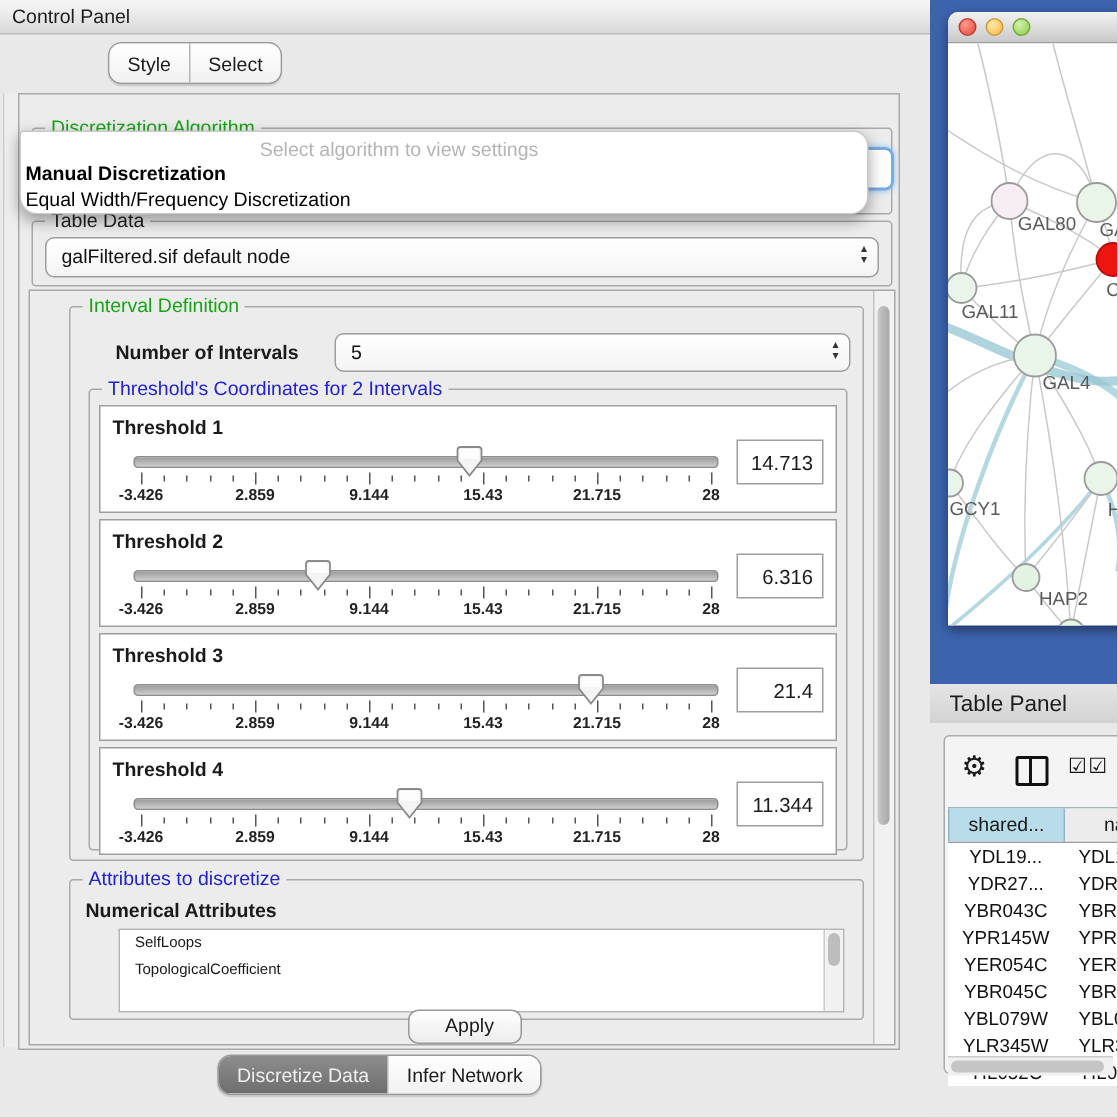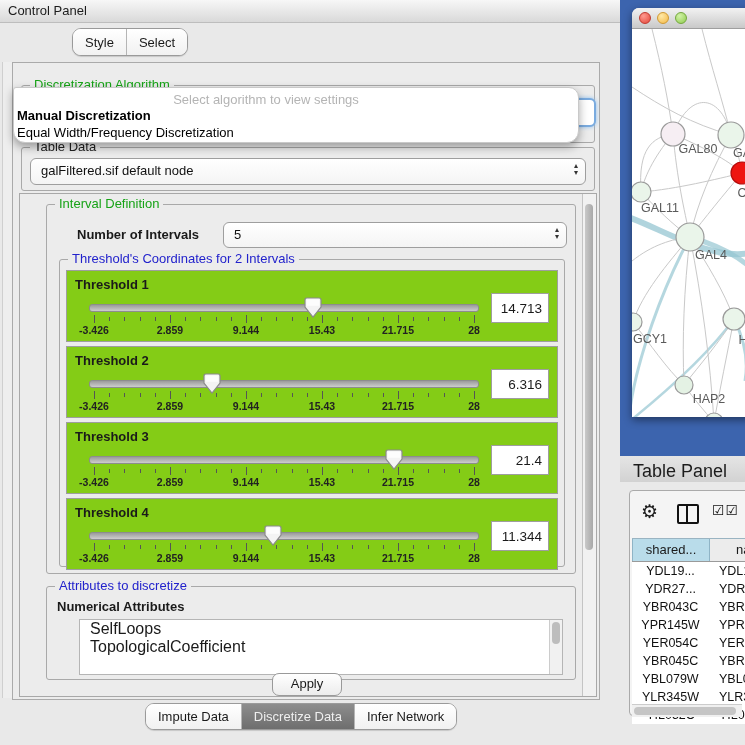--- a/index.html
+++ b/index.html
@@ -45,61 +45,61 @@
   
   .scrollpane{position:absolute;left:18px;top:192px;width:576px;height:502px;border:1px solid #a8a8a8;background:#ececec;}
   .vscroll{position:absolute;right:0;top:0;width:13px;height:100%;background:#f1f1f1;border-left:1px solid #c4c4c4;}
   .vscroll .thumb{position:absolute;left:2px;top:10px;width:8px;height:346px;border-radius:5px;
       background:linear-gradient(90deg,#c9c9c9,#a8a8a8);}
   .interval-group{left:26px;top:10px;width:528px;height:368px;}
   .noi-label{position:absolute;left:30px;top:22px;font-weight:bold;font-size:13px;}
   .noi-combo{left:176px;top:17px;width:342px;height:24px;}
   .thr-group{left:12px;top:54px;width:504px;height:306px;}
   .thr-list{position:absolute;left:6px;top:10px;right:6px;display:flex;flex-direction:column;gap:4px;}
-  .thr-row{position:relative;height:70px;border:1px solid #9e9e9e;background:#84cc16;}
+  .thr-row{position:relative;height:70px;border:1px solid #9e9e9e;background:#ffffff;}
   .thr-label{position:absolute;left:8px;top:6px;font-weight:bold;font-size:13px;}
   .sl-wrap{position:absolute;left:22px;right:78px;top:26px;height:42px;}
   .sl-track{position:absolute;left:0;right:0;top:7px;height:6px;border-radius:3px;
       background:linear-gradient(#9b9b9b,#cdcdcd);border:1px solid #8d8d8d;}
   .sl-inner{position:absolute;left:5px;right:5px;top:0;height:100%;}
   .sl-thumb{position:absolute;top:0;width:18px;height:22px;}
   .sl-ticks{position:absolute;left:0;right:0;top:18px;height:8px;}
   .sl-ticks i{position:absolute;top:2px;width:1px;height:4px;background:#555;}
   .sl-ticks i.major{top:0;height:8px;}
   .sl-labels{position:absolute;left:0;right:0;top:27px;height:12px;font-size:10.5px;}
   .sl-labels b{position:absolute;transform:translateX(-50%);font-weight:bold;color:#222;white-space:nowrap;}
   .thr-value{position:absolute;right:8px;top:22px;width:58px;height:30px;background:#fff;border:1px solid #9e9e9e;
       font-size:13.5px;text-align:right;line-height:30px;padding-right:6px;box-sizing:border-box;}
   
   .attr-group{left:26px;top:392px;width:528px;height:92px;}
   .attr-title{position:absolute;left:10px;top:12px;font-weight:bold;font-size:13px;}
   .attr-list{position:absolute;left:32px;top:32px;width:482px;height:54px;background:#fff;
       border:1px solid #b5b5b5;overflow:hidden;}
-  .attr-item{padding:1px 0 1px 10px;font-size:16px;line-height:16px;}
+  .attr-item{padding:1px 0 1px 10px;font-size:10px;line-height:16px;}
   .attr-scroll{position:absolute;right:0;top:0;width:12px;height:100%;background:#f1f1f1;border-left:1px solid #ccc;}
   .attr-scroll .thumb{position:absolute;left:2px;top:2px;width:8px;height:22px;border-radius:4px;background:#bdbdbd;}
   .apply-btn{position:absolute;left:252px;top:479px;width:68px;height:21px;border:1px solid #999;border-radius:7px;
-      background:linear-gradient(#ffffff,#ececec);font-size:13px;text-align:center;line-height:20px;}
+      background:linear-gradient(#ffffff,#ececec);font-size:13px;text-align:center;line-height:20px;padding-left:6px;}
   
   .right{position:absolute;left:620px;top:0;width:125px;height:745px;overflow:hidden;}
   .net-frame{position:absolute;left:0;top:0;width:125px;height:456px;background:#3c64ae;border-bottom:2px solid #27457e;}
   .mac-win{position:absolute;left:12px;top:8px;width:120px;height:409px;background:#fff;border-radius:7px 0 0 0;
       box-shadow:0 3px 8px rgba(0,0,0,.45);}
   .mac-titlebar{position:absolute;left:0;top:0;width:100%;height:20px;border-radius:7px 0 0 0;
       background:linear-gradient(#f2f2f2,#c9c9c9);border-bottom:1px solid #9f9f9f;}
   .tl{position:absolute;top:4px;width:12px;height:12px;border-radius:50%;box-sizing:border-box;}
   .tl-red{left:7px;background:radial-gradient(circle at 35% 30%,#ff9a90,#e4473a);border:1px solid #c03a30;}
   .tl-yellow{left:25px;background:radial-gradient(circle at 35% 30%,#ffe9a8,#f3b845);border:1px solid #cf9a34;}
   .tl-green{left:43px;background:radial-gradient(circle at 35% 30%,#d2f2a8,#8fcc4f;);background:radial-gradient(circle at 35% 30%,#d2f2a8,#8fcc4f);border:1px solid #74a83e;}
   .net-canvas{position:absolute;left:0;top:21px;width:113px;height:388px;overflow:hidden;}
   .node-label{font-size:12.5px;fill:#5a5a5a;font-family:"Liberation Sans",sans-serif;text-anchor:middle;}
   
   .tp-titlebar{position:absolute;left:0;top:456px;width:125px;height:26px;
       background:linear-gradient(#e5e5e5,#d2d2d2);border-bottom:1px solid #b0b0b0;}
-  .tp-title{position:absolute;left:13px;top:5px;font-size:18px;color:#1c1c1c;}
+  .tp-title{position:absolute;left:13px;top:5px;font-size:15px;color:#1c1c1c;}
   .tp-bg{position:absolute;left:0;top:482px;width:125px;height:263px;background:#e9e9e9;}
   .tp-box{position:absolute;left:9px;top:8px;width:140px;height:224px;background:#f4f4f4;border:1px solid #aaa;border-radius:4px;}
   .tp-toolbar{position:absolute;left:0;top:0;width:100%;height:44px;}
   .gear{position:absolute;left:11px;top:9px;font-size:19px;color:#1a1a1a;}
   .colicon{position:absolute;left:47px;top:13px;width:18px;height:16px;border:2.5px solid #111;border-radius:2px;}
   .colicon:before{content:"";position:absolute;left:6.5px;top:0;width:2.5px;height:100%;background:#111;}
   .cbs{position:absolute;left:82px;top:11px;font-size:14px;letter-spacing:1px;color:#111;}
   .tp-table{position:absolute;left:2px;top:47px;width:140px;}
   .thead{display:flex;height:22px;border-top:1px solid #9ab4c2;border-bottom:1px solid #9a9a9a;}
   .th1{width:76px;background:#b9dcea;border-right:1px solid #8fb4c6;border-left:1px solid #8fb4c6;
@@ -387,23 +387,20 @@
     </div>
   </div>
 
   <div class="popup">
     <div class="ph">Select algorithm to view settings</div>
     <div class="opt1">Manual Discretization</div>
     <div class="opt2">Equal Width/Frequency Discretization</div>
   </div>
 
   <div class="seg bottom-tabs">
-    <div class="tab">
-        <span>Impute Data</span>
-      </div>
     <div class="tab sel">
         <span>Discretize Data</span>
       </div>
     <div class="tab">
         <span>Infer Network</span>
       </div>
   </div>
 
   <div class="right">
     <div class="net-frame">

